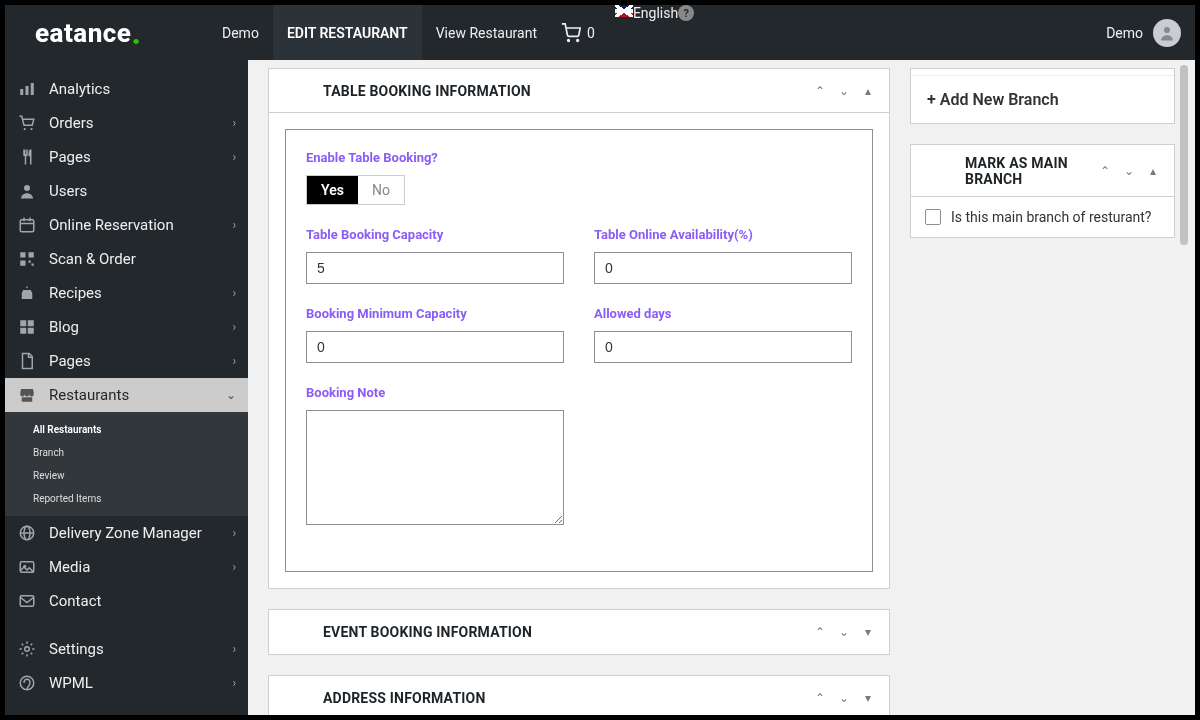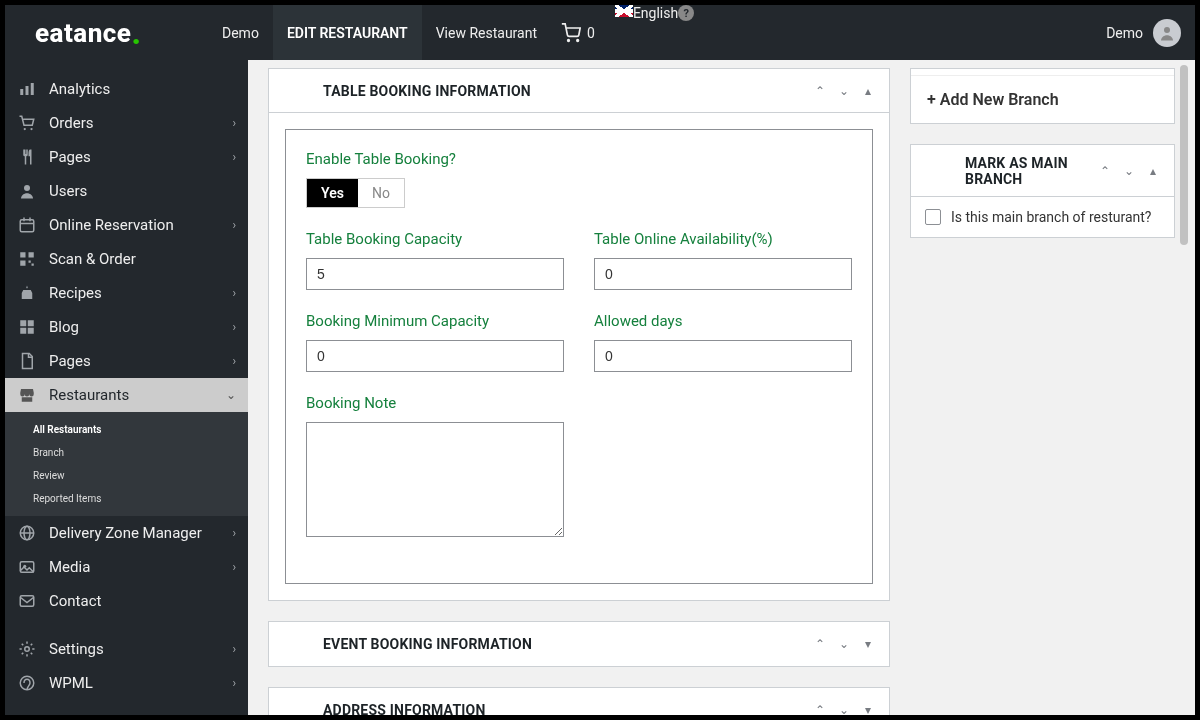--- a/index.html
+++ b/index.html
@@ -45,21 +45,21 @@
 
   .panel { background:#fff; border:1px solid #ccd0d4; margin-bottom: 20px; }
   .panel-head { height:44px; display:flex; align-items:center; padding: 0 14px; border-bottom:1px solid #ccd0d4; }
   .panel-head.collapsed { border-bottom:none; }
   .panel-title { font-weight:700; font-size:14px; color:#1d2327; letter-spacing:0.2px;margin-left:40px; }
   .panel-controls { margin-left:auto; display:flex; gap:10px; color:#787c82; }
   .panel-controls span { cursor:pointer; font-size:12px; width:14px; text-align:center; }
   .panel-body { padding: 16px; }
   .inner-box { border:1px solid #8c8f94; padding: 20px; }
 
-  .fld-label { font-weight:400; font-size:15px; color:#15803d; margin-bottom:10px; }
+  .fld-label { font-weight:700; font-size:13px; color:#8b5cf6; margin-bottom:10px; }
   .toggle { display:flex; border:1px solid #ccc; width:fit-content; margin-bottom: 22px; }
   .toggle .opt { padding: 6px 14px; font-size:14px; cursor:pointer; background:#fff; color:#888; }
   .toggle .opt.on { background:#000; color:#fff; font-weight:600; }
 
   .row { display:flex; gap:30px; margin-bottom: 22px; }
   .col { flex:1; }
   .input { width:100%; height:32px; border:1px solid #8c8f94; padding: 0 10px; font-size:14px; color:#333; }
   textarea.input { height:115px; padding:8px 10px; resize: both; }
 
   .side-panel { background:#fff; border:1px solid #ccd0d4; margin-bottom:20px; }

